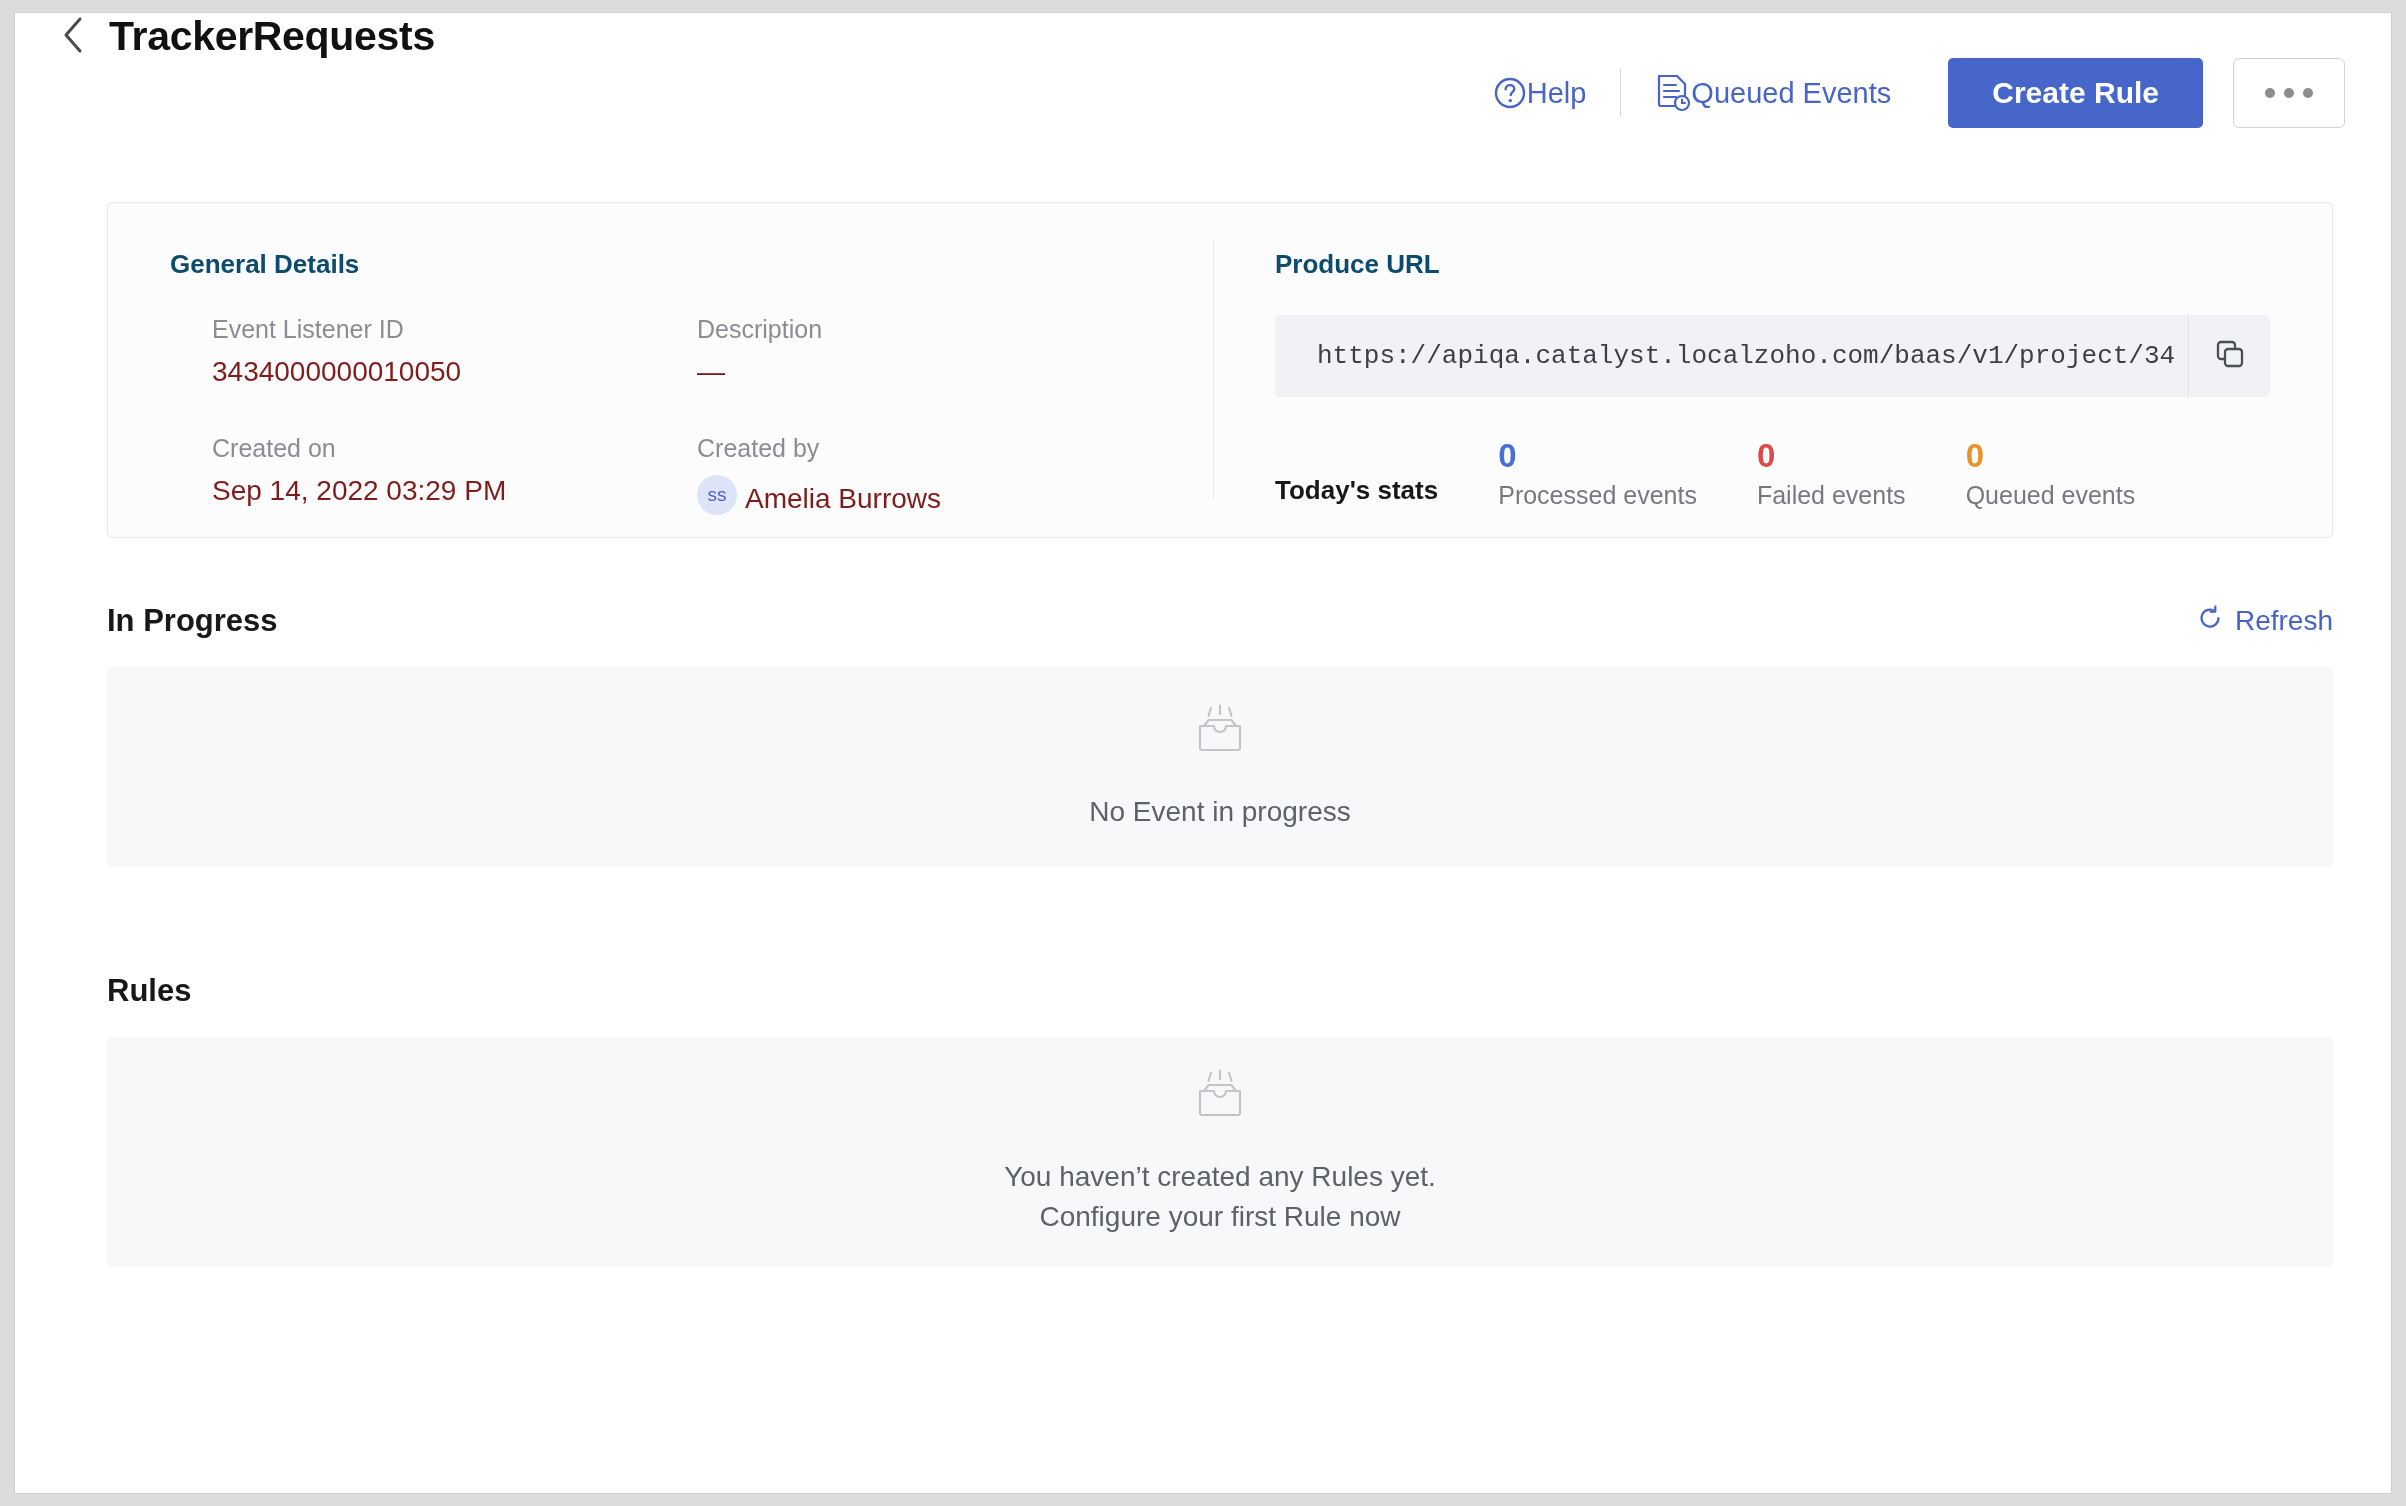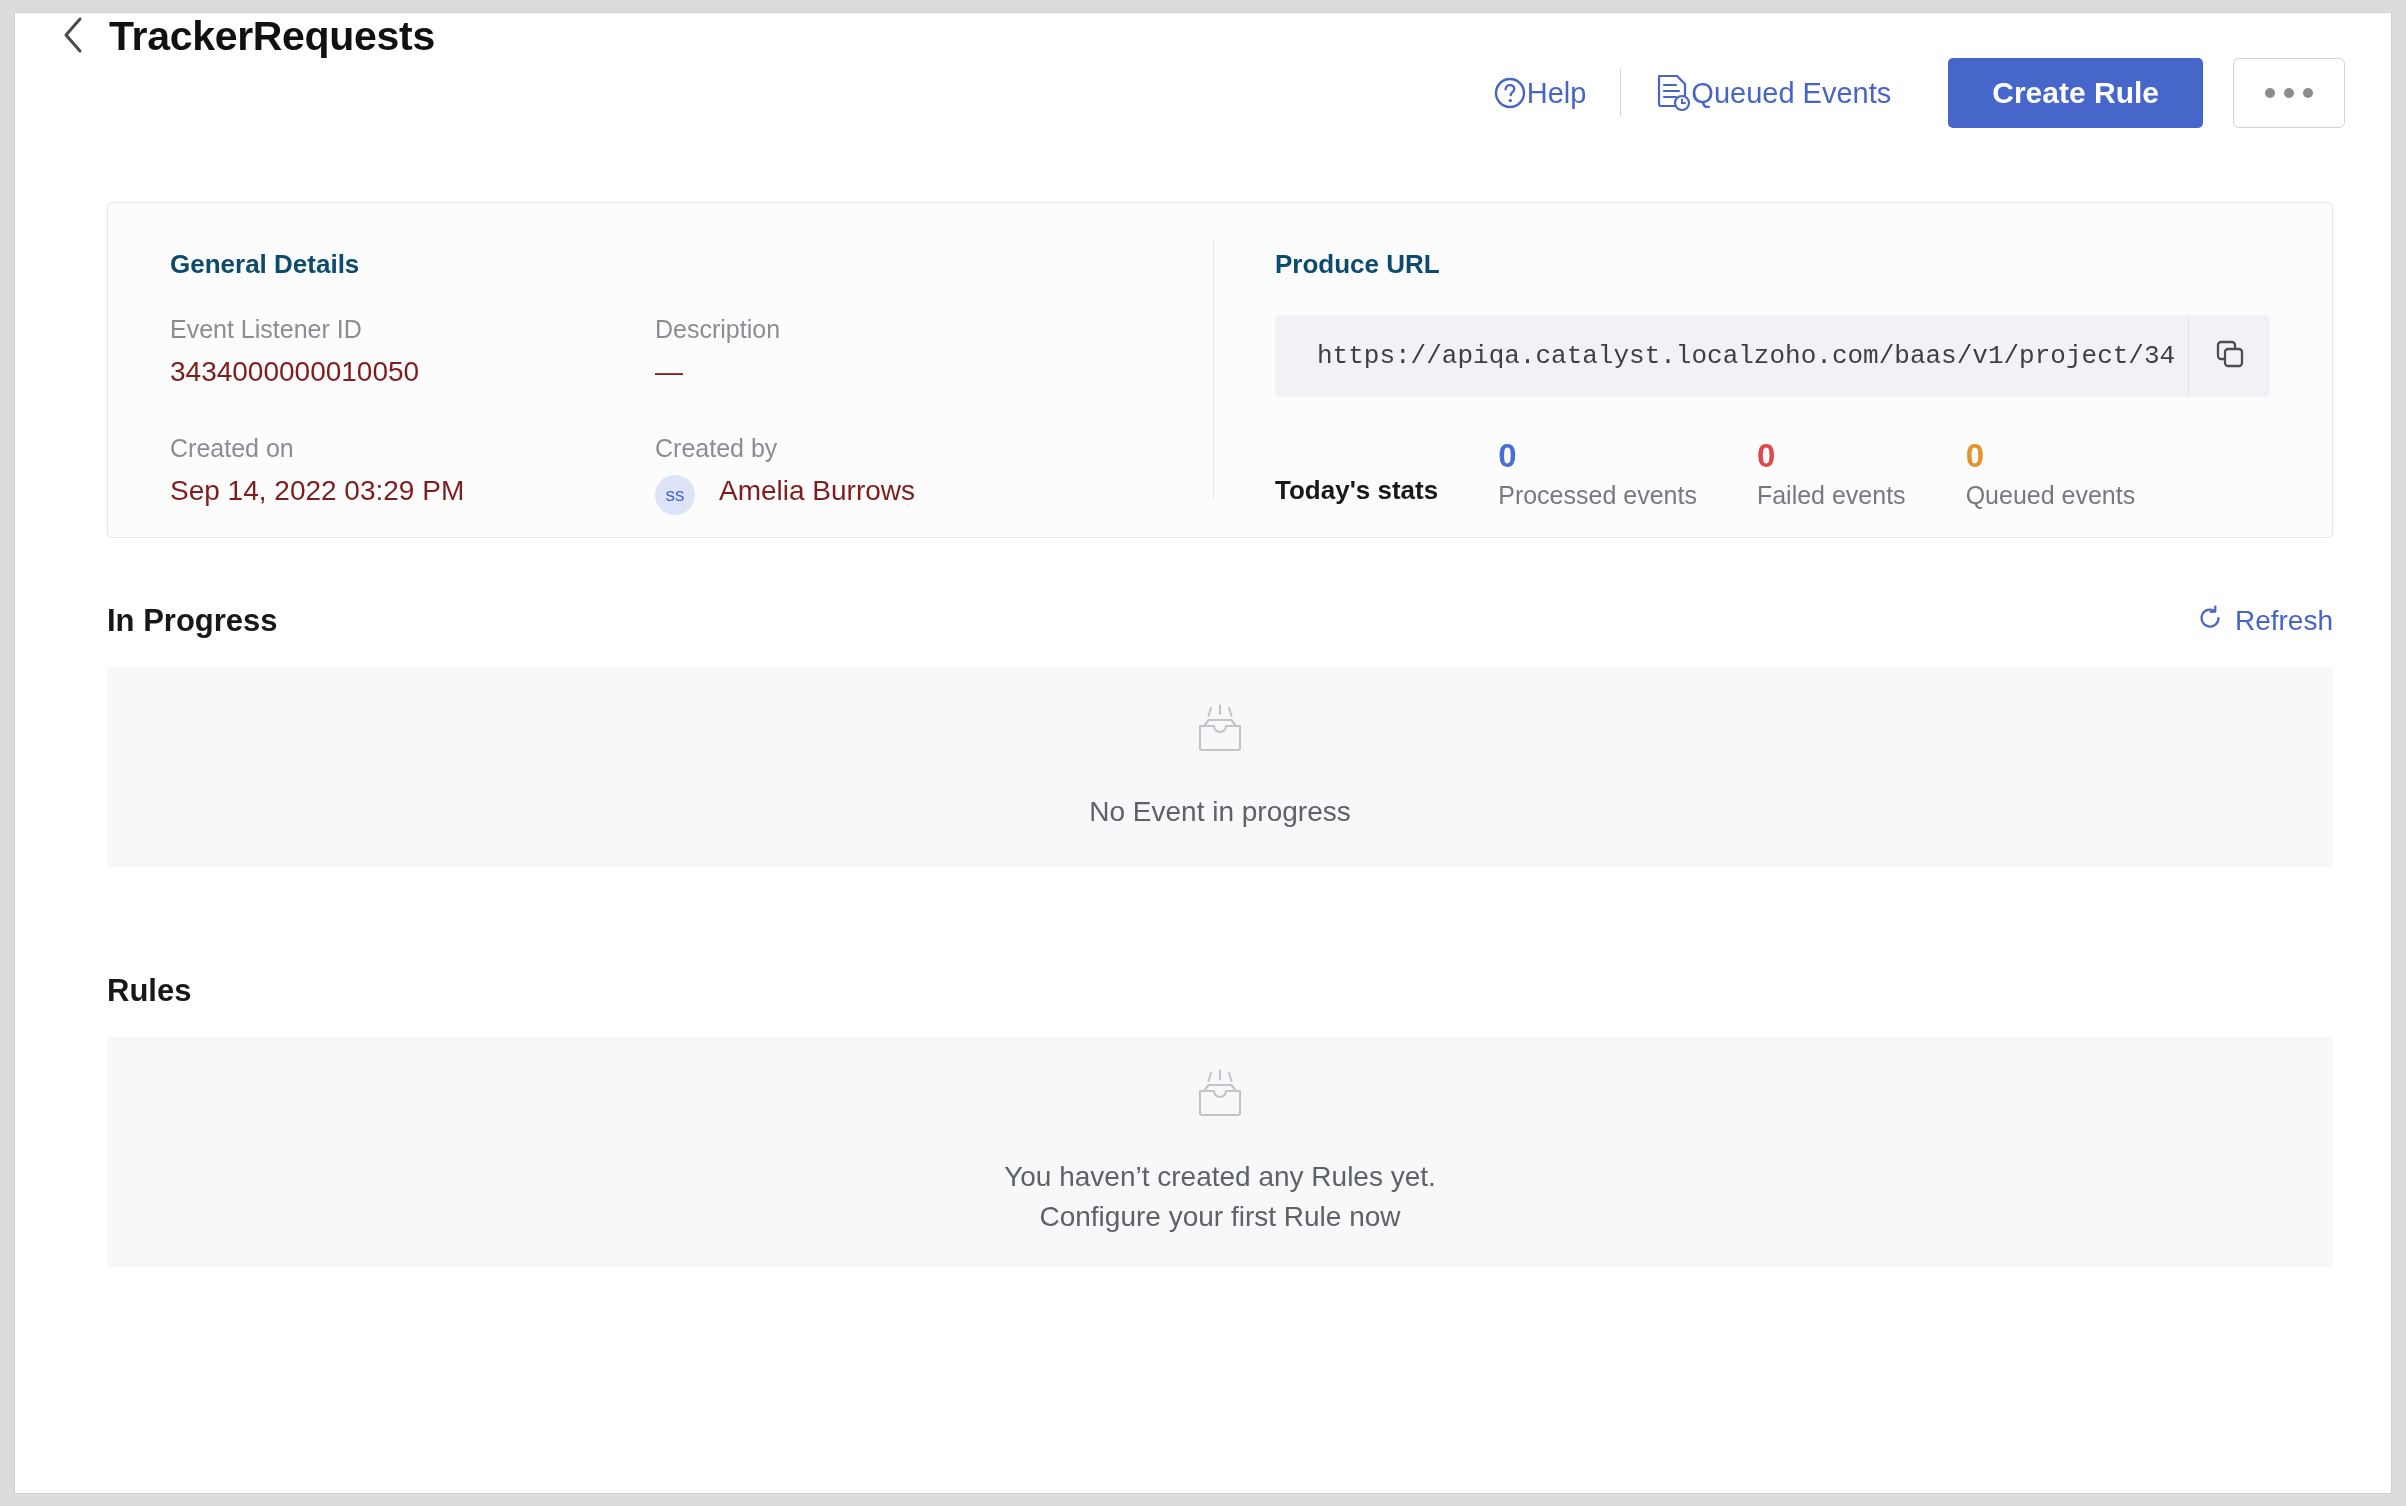--- a/index.html
+++ b/index.html
@@ -116,33 +116,33 @@
   }
   .details-right { flex: 1; padding: 46px 62px 0 62px; }
 
   .card-heading {
     font-size: 26px;
     font-weight: bold;
     color: #0c4a6e;
     margin-bottom: 35px;
   }
   .field-grid { display: flex; }
-  .field-col-a { width: 485px; }
+  .field-col-a { width: 485px; margin-left: 42px; }
   .field-col-b { flex: 1; }
   .field-label {
     font-size: 25px;
     color: #8a8d93;
     margin-bottom: 12px;
   }
   .field-value {
     font-size: 28px;
     color: #7f1d1d;
   }
   .field-row2 { margin-top: 46px; }
-  .creator { display: flex; align-items: flex-start; gap: 24px; }
+  .creator { display: flex; align-items: flex-end; gap: 8px; }
   .avatar {
     width: 40px; height: 40px;
     border-radius: 50%;
     background: #dde4f7;
     color: #4764c6;
     font-size: 19px;
     display: flex; align-items: center; justify-content: center;
     flex: none;
   }
 

